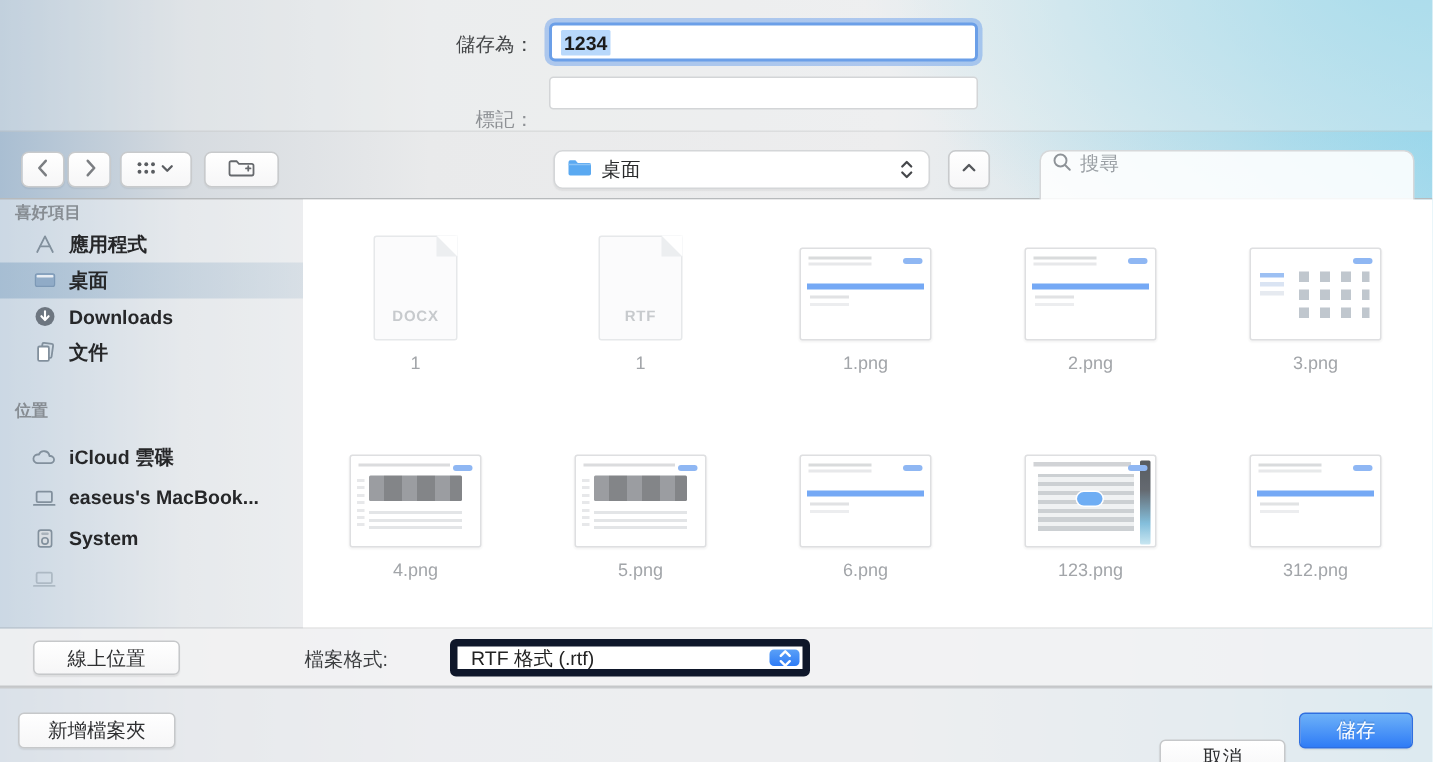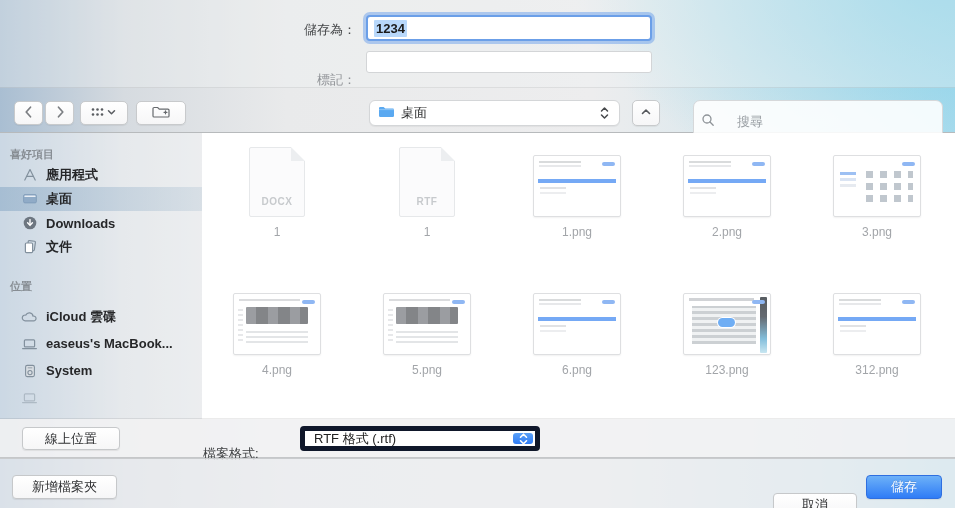--- a/index.html
+++ b/index.html
@@ -34,37 +34,37 @@
   .b-view{ left:80px; width:48px; } .b-newf{ left:136px; width:50px; }
   .b-up { left:632px; width:28px; top:12px; height:26px; }
   .popup { position:absolute; left:369px; top:12px; width:251px; height:26px;
            background:#fff; border:1px solid #d4d6d8; border-radius:6px;
            box-shadow:0 1px 1px rgba(0,0,0,.05);
            display:flex; align-items:center; padding:0 8px; }
   .popup .ptxt { margin-left:6px; color:#2a2b2c; }
   .popup .pstep { margin-left:auto; display:flex; }
   .search { position:absolute; left:693px; top:12px; width:250px; height:42px;
             background:rgba(255,255,255,.88); border:1px solid #d6d8da; border-radius:7px;
-            display:flex; align-items:center; padding:0 7px;gap:17px; }
+            display:flex; align-items:flex-start; padding:0 7px; }
   .search input { border:none; outline:none; background:transparent; width:100%; font-size:13px;
                   font-family:inherit; margin-left:5px; color:#333; }
   .search input::placeholder { color:#9ba0a5; }
 
   
   .main { position:absolute; left:0; top:133px; width:955px; height:286px; display:flex; }
-  .sidebar { width:202px; height:100%; background:rgba(255,255,255,.40); padding-top:12px; overflow:hidden; }
+  .sidebar { width:202px; height:100%; background:rgba(255,255,255,.40); overflow:hidden; }
   .shead { padding-left:10px; font-size:11px; font-weight:700; color:#878d93; height:18px; line-height:18px; }
   .shead.loc { margin-top:18px; margin-bottom:8px; }
   .side-item { height:24px; display:flex; align-items:center; padding-left:21px; color:#262729; cursor:default;font-weight:bold; }
   .side-item.lrow { height:27px; }
   .side-item.selected { background:linear-gradient(90deg,rgba(136,168,197,.55),rgba(183,200,214,.38)); }
   .side-item.partial { opacity:.45; }
   .sicon { width:17px; height:17px; margin-right:8px; display:flex; align-items:center; justify-content:center; }
   .files { flex:1; background:#fff; }
-  .file-grid { display:grid; grid-template-columns:repeat(5,150px); }
+  .file-grid { display:grid; grid-template-columns:repeat(5,150px); padding-top:10px; }
   .file-cell { width:150px; height:138px; display:flex; flex-direction:column; align-items:center; }
   .icon-box { height:84px; display:flex; align-items:flex-end; justify-content:center; }
   .file-label { margin-top:8px; font-size:12px; color:#a2a5a9; }
 
   
   .doc { position:relative; width:56px; height:70px; background:#fbfbfc;
          border:1px solid #e6e8ea; border-radius:2px; }
   .doc::before { content:""; position:absolute; top:-1px; right:-1px; width:0; height:0;
                  border-style:solid; border-width:0 14px 14px 0;
                  border-color:transparent #fff #eceef0 transparent; }
@@ -105,21 +105,21 @@
                  background:linear-gradient(180deg,#3b4046 0%,#4a5058 35%,#6fb4d6 75%,#bfe2ef 100%); }
 
   
   .fmtbar { position:absolute; left:0; top:419px; width:955px; height:39px;
             background:rgba(242,242,243,.93); box-shadow:0 -1px 0 rgba(0,0,0,.08);
             border-bottom:1px solid #c5c7c9; }
   .btn { background:linear-gradient(#fff,#f6f6f7); border:1px solid #c6c8ca; border-radius:4px;
          box-shadow:0 1px 1px rgba(0,0,0,.07); font-size:13px; color:#2e2f31;
          display:flex; align-items:center; justify-content:center; font-family:inherit; cursor:default; }
   .b-online { position:absolute; left:22px; top:8px; width:98px; height:23px; }
-  .fmt-label { position:absolute; left:203px; top:12px; color:#3c3e40;margin-top:14px; }
+  .fmt-label { position:absolute; left:203px; top:12px; color:#3c3e40; }
   .fmt-select { position:absolute; left:300px; top:7px; width:240px; height:25px;
                 background:#fff; border:5px solid #0f172a; border-radius:4px;
                 display:flex; align-items:center; padding-left:9px; color:#222; }
   .fmt-step { position:absolute; right:2px; top:2px; bottom:2px; width:20px; border-radius:3px;
               background:linear-gradient(var(--accent-light,#5aa0f7),var(--accent,#2f7cf6));
               display:flex; align-items:center; justify-content:center; }
 
   
   .footer { position:absolute; left:0; top:458px; width:955px; height:50px;
             background:rgba(237,239,241,.72); border-top:1px solid #c9cbcd; }

